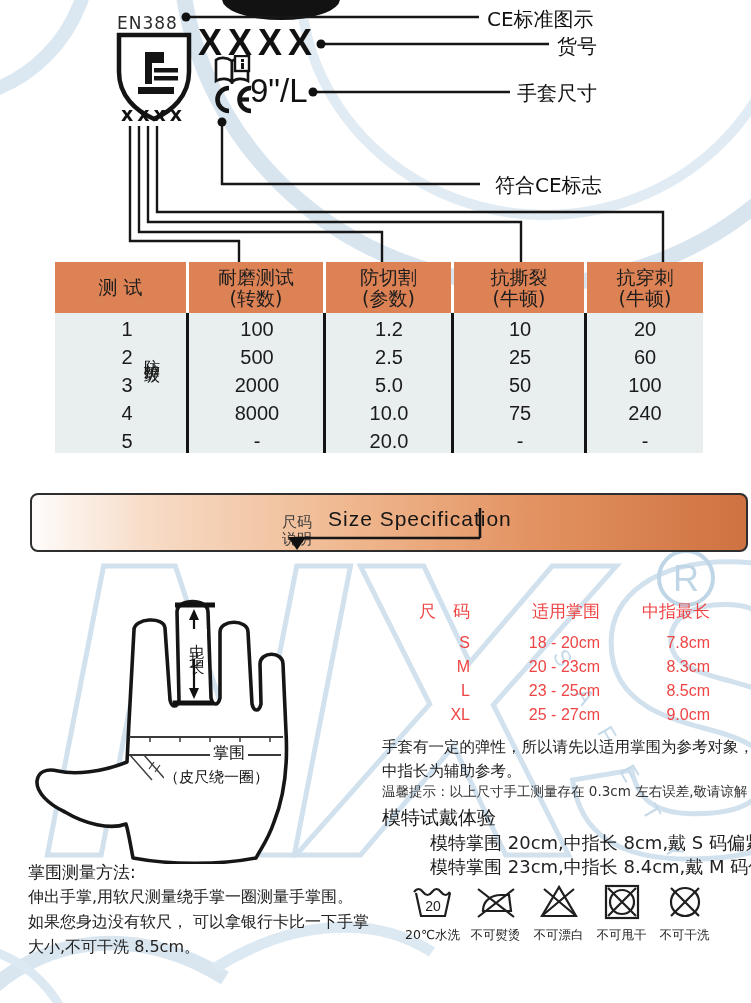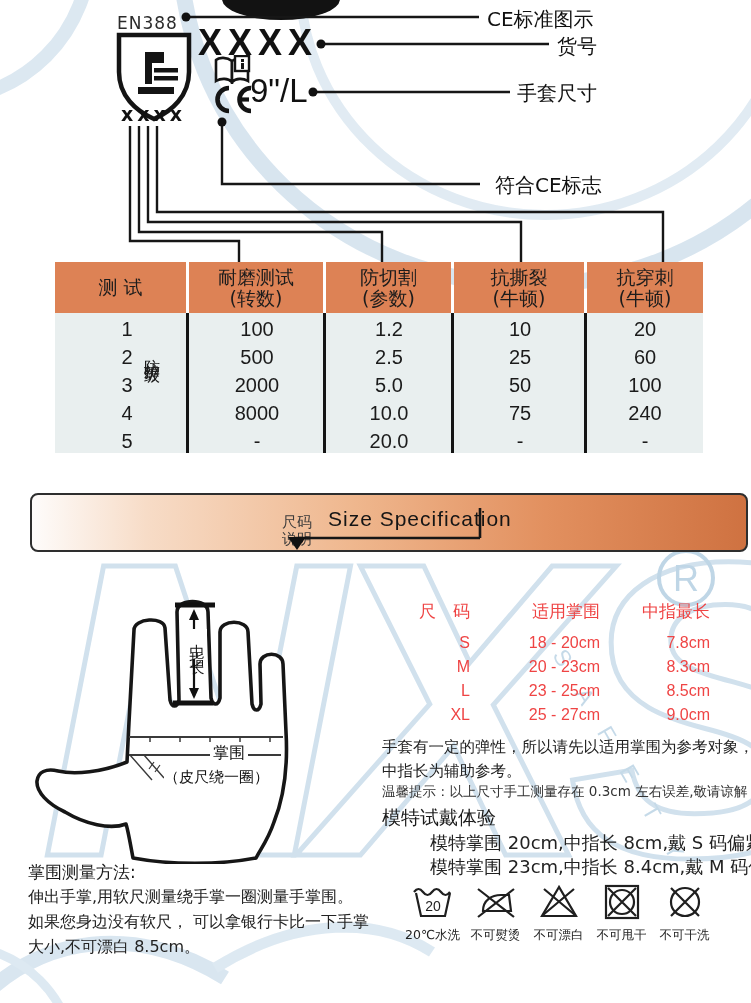--- a/index.html
+++ b/index.html
@@ -260,21 +260,21 @@
     <div class="abs model-title">模特试戴体验</div>
     <div class="abs para model-lines">
       <div>模特掌围 20cm,中指长 8cm,戴 S 码偏紧,M 码合适</div>
       <div>模特掌围 23cm,中指长 8.4cm,戴 M 码偏紧,L 码合适</div>
     </div>
 
     <div class="abs method-title">掌围测量方法:</div>
     <div class="abs para method-lines">
       <div>伸出手掌,用软尺测量绕手掌一圈测量手掌围。</div>
       <div>如果您身边没有软尺， 可以拿银行卡比一下手掌</div>
-      <div>大小,不可漂白 8.5cm。</div>
+      <div>大小,不可干洗 8.5cm。</div>
     </div>
 
     <div class="abs care">
       <div class="item">
         <svg width="44" height="44" viewBox="0 0 44 44">
           <path d="M3,12 c3,-4 6,-4 9,0 c3,4 6,4 9,0 c3,-4 6,-4 9,0 c3,4 6,4 9,0" fill="none" stroke="#1f1f1f" stroke-width="2.2"></path>
           <path d="M5,13 L10,36 H34 L39,13" fill="none" stroke="#1f1f1f" stroke-width="2.2"></path>
           <text x="22" y="31" font-size="14" text-anchor="middle" fill="#1f1f1f" font-family="Liberation Sans,sans-serif">20</text>
         </svg>
         <div class="lbl">20℃水洗</div>

